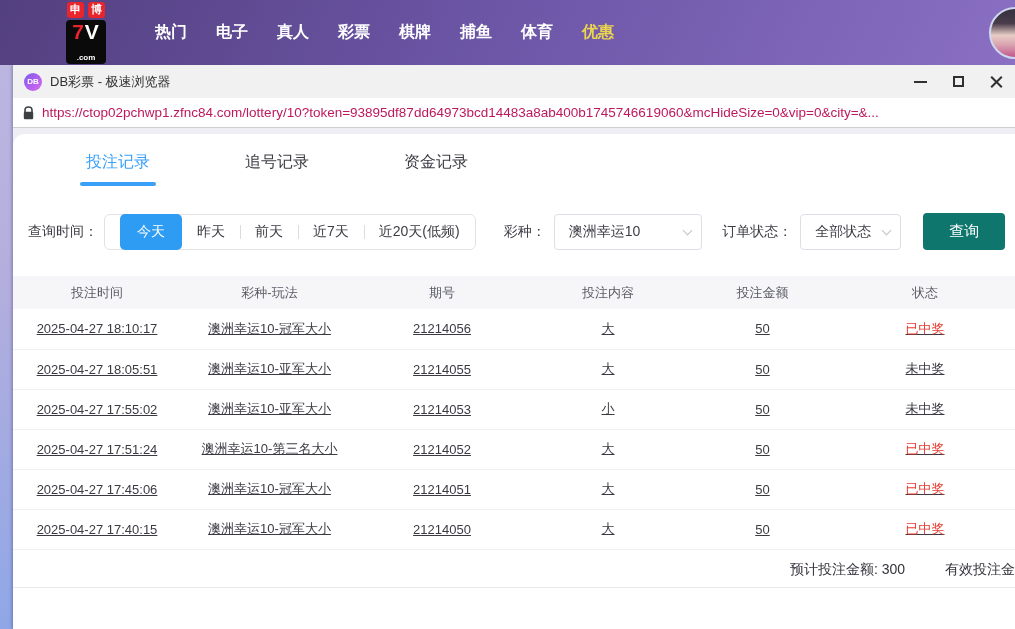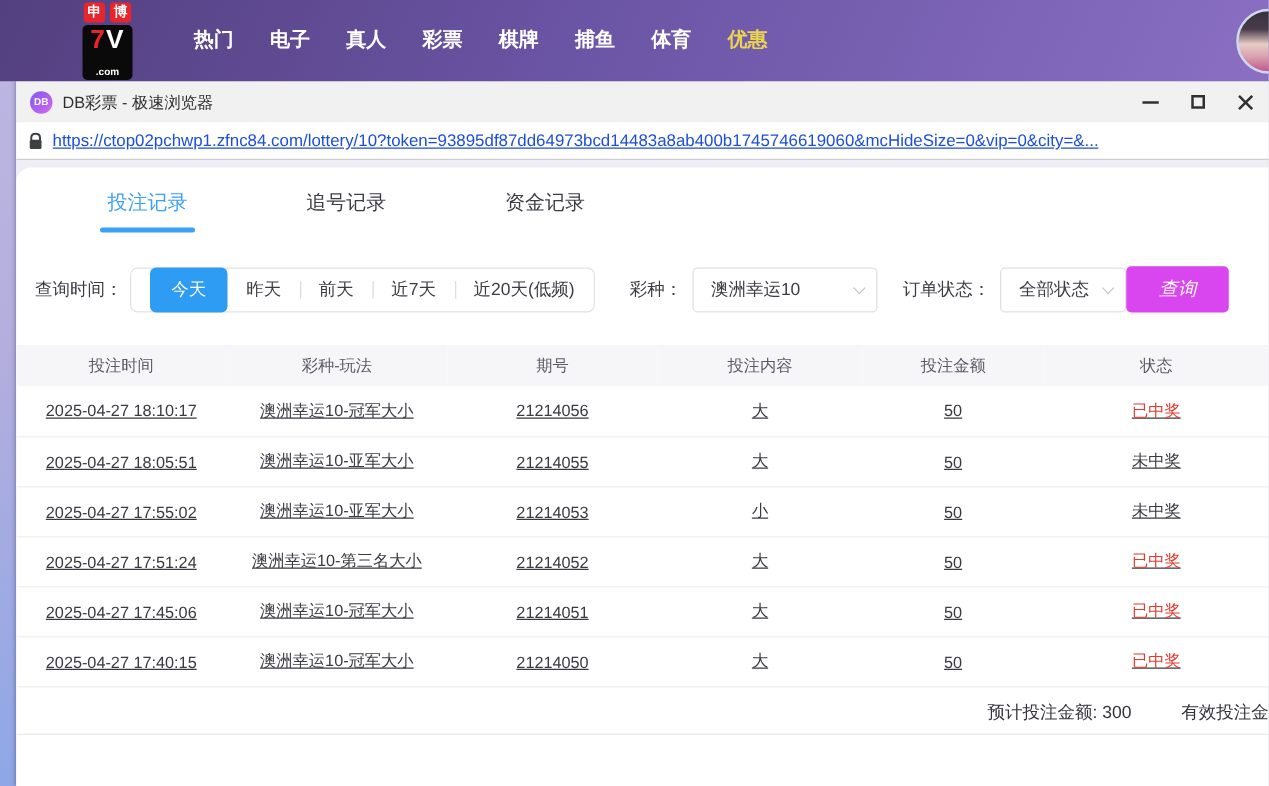--- a/index.html
+++ b/index.html
@@ -65,21 +65,21 @@
   }
   .ic-close::before { transform:rotate(45deg); }
   .ic-close::after { transform:rotate(-45deg); }
 
   .urlbar {
     height:30px; background:#fff; border-bottom:1px solid #cfcfcf;
     display:flex; align-items:center; padding:0 10px; flex:0 0 auto;
   }
   .lock-icon { flex:0 0 auto; margin-right:8px; display:flex; }
   .url-text {
-    font-size:13.5px; color:#1d4ed8; white-space:nowrap; overflow:hidden;text-decoration:underline;
+    font-size:13.5px; color:#be185d; white-space:nowrap; overflow:hidden;
   }
 
   
   .content { flex:1; background:#efeef4; overflow:hidden; display:flex; flex-direction:column; }
   .card {
     flex:1; margin-top:6px; background:#fff; border-radius:12px 0 0 0;
     overflow:hidden; position:relative;
   }
 
   .tabs { display:flex; gap:47px; padding:18px 0 0 25px; }
@@ -112,22 +112,22 @@
     border:1px solid #dcdfe6; border-radius:4px; height:36px; padding:0 10px 0 14px;
     margin-left:8px; cursor:pointer; background:#fff;
   }
   .select-box .val { font-size:14px; color:#3c3c44; white-space:nowrap; }
   .chev {
     width:7px; height:7px; border-right:1.6px solid #c0c4cc; border-bottom:1.6px solid #c0c4cc;
     transform:rotate(45deg); margin:-3px 0 0 12px;
   }
   .gap28 { width:28px; } .gap20 { width:20px; }
   .search-btn {
-    background:#d946ef; color:#fff; font-size:15px; border:none;
-    border-radius:4px; height:37px; padding:0 26px; cursor:pointer;font-style:italic;
+    margin-left:22px; background:#0f766e; color:#fff; font-size:15px; border:none;
+    border-radius:4px; height:37px; padding:0 26px; cursor:pointer;
   }
 
   
   table { border-collapse:collapse; table-layout:fixed; width:1002px; margin-top:26px; }
   col.c1{width:168px;} col.c2{width:177px;} col.c3{width:168px;}
   col.c4{width:164px;} col.c5{width:145px;} col.c6{width:180px;}
   thead th {
     background:#f6f6f9; height:33px; font-size:13px; font-weight:normal; color:#5a5a66;
     text-align:center;
   }

